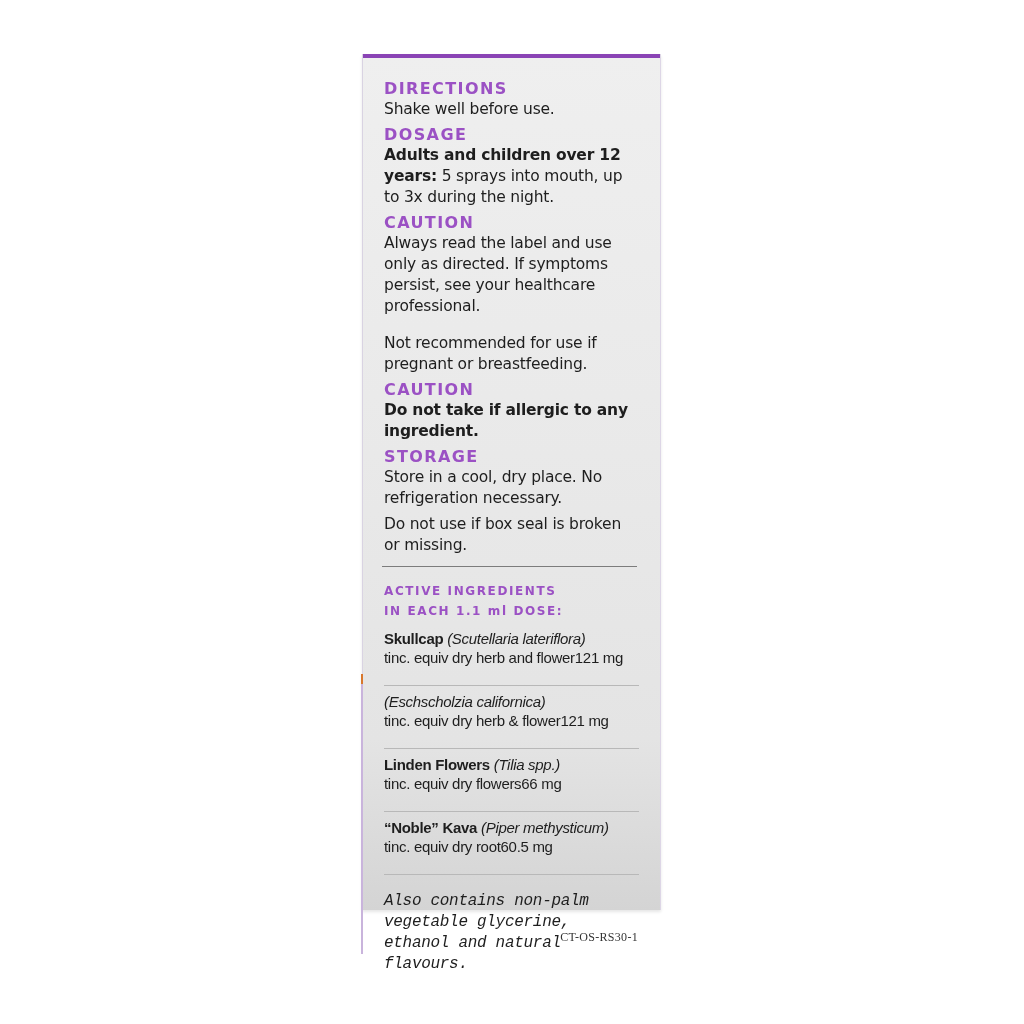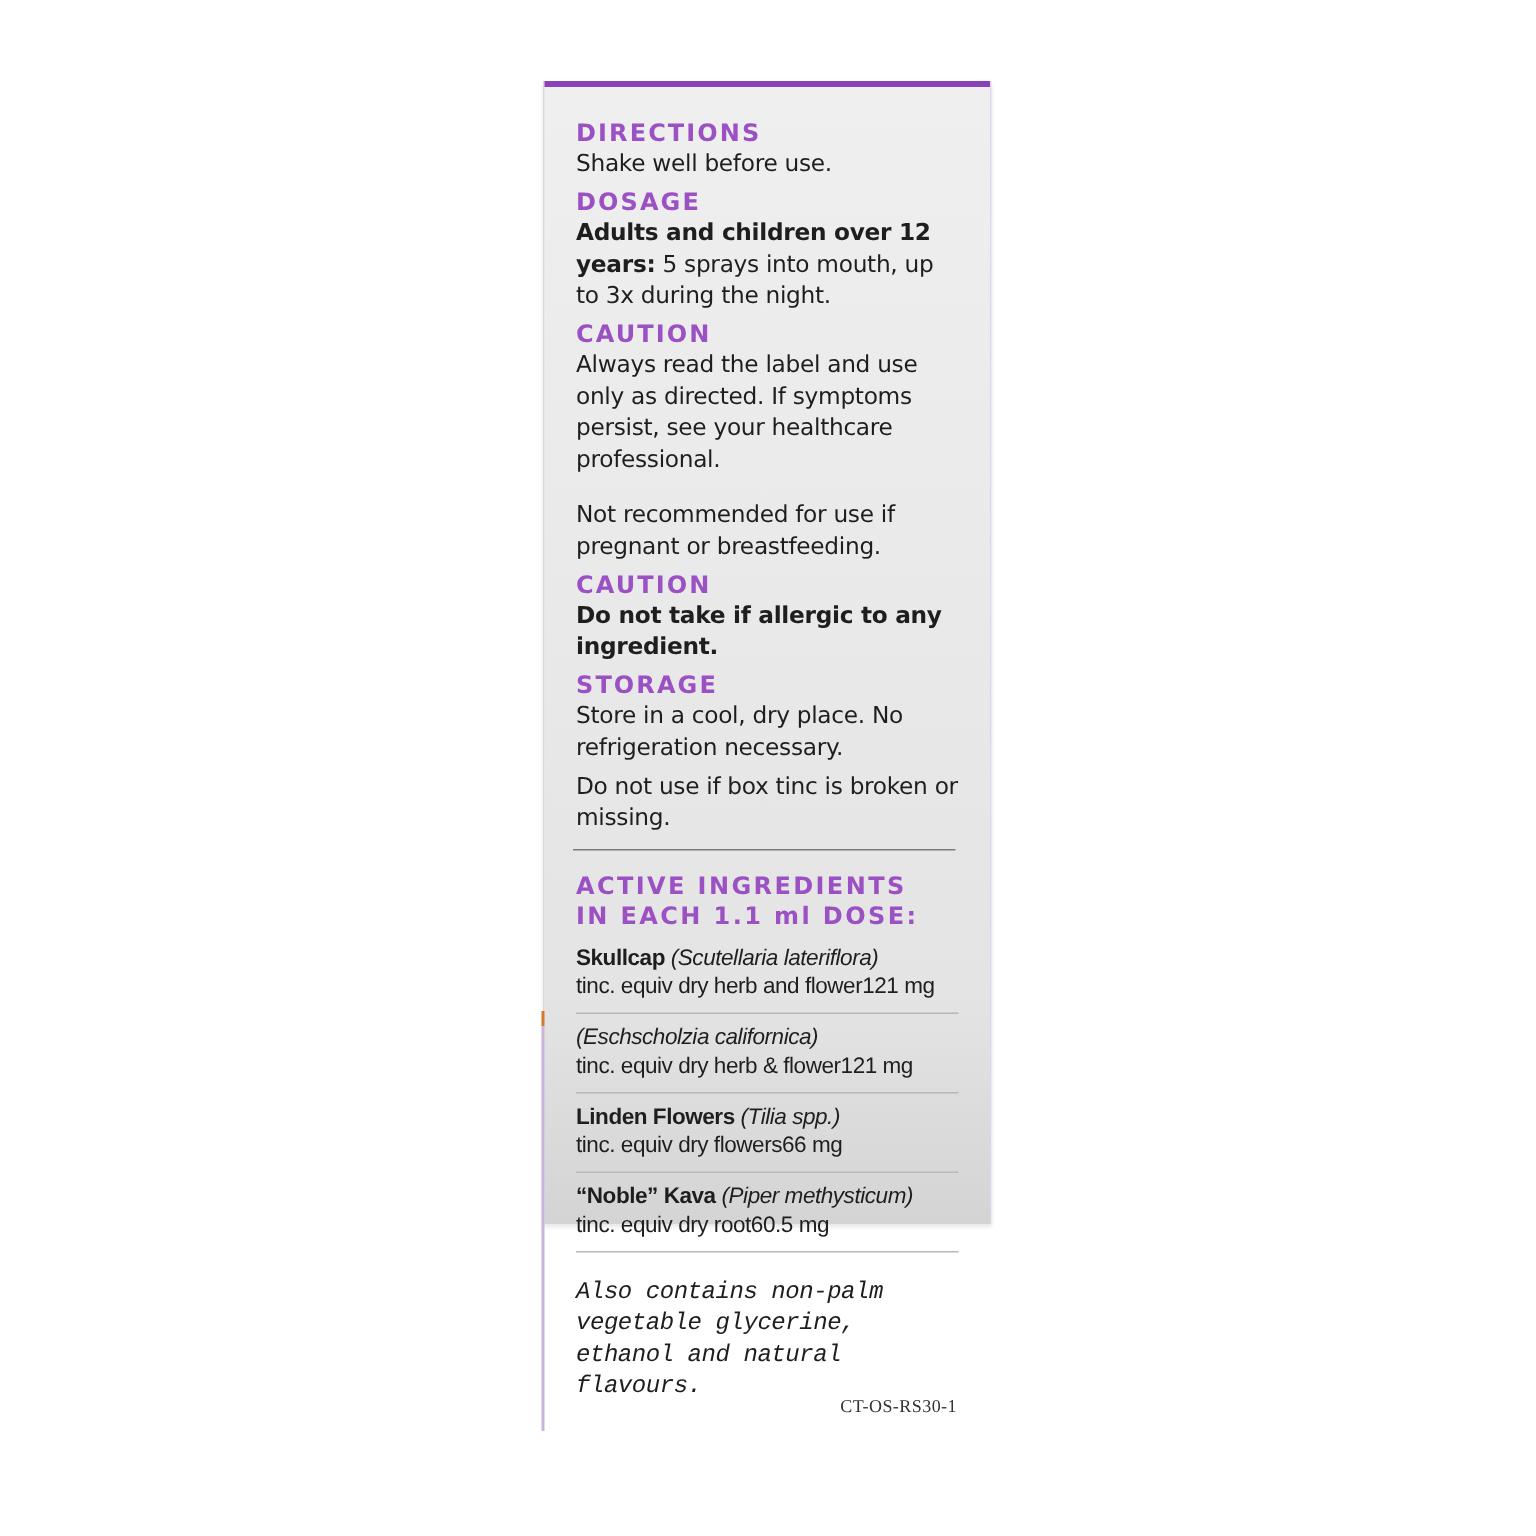--- a/index.html
+++ b/index.html
@@ -8,21 +8,21 @@
       width: 1024px;
       height: 1024px;
       background: #ffffff;
       overflow: hidden;
     }
     .box {
       position: absolute;
       left: 362px;
       top: 54px;
       width: 299px;
-      height: 762px;
+      height: 856px;
       background: linear-gradient(180deg, #efefef 0%, #eaeaea 40%, #e4e4e4 80%, #d4d4d4 100%);
       box-sizing: border-box;
       border-left: 1px solid #d9d3e2;
       border-right: 1px solid #ddd6e6;
       box-shadow: 0 2px 3px rgba(0,0,0,0.10);
     }
     .top-strip {
       position: absolute;
       left: 0; top: 0; right: 0;
       height: 4px;
@@ -67,31 +67,31 @@
     }
     .para b { font-weight: bold; }
     .para.tight { margin-bottom: 16px; }
     .sep {
       height: 1px;
       background: #7c7c7c;
       margin: 10px -2px 14px -2px;
       width: 255px;
     }
     .heading.big {
-      font-size: 16px;
+      font-size: 12px;
       letter-spacing: 1.6px;
       line-height: 20px;
       margin-bottom: 8px;
     }
     .ing {
       font-family: "Liberation Sans", sans-serif;
       font-size: 15px;
       line-height: 19px;
       color: #1e1e1e;
-      padding-bottom: 8px;
+      padding-bottom: 18px;
       border-bottom: 1px solid #b8b8b8;
       margin-bottom: 6px;
       letter-spacing: -0.3px;
     }
     .ing .name { font-weight: bold; }
     .ing .latin { font-style: italic; }
     .ing .row {
       display: flex;
       justify-content: flex-start;
     }
@@ -130,21 +130,21 @@
 
     <h3 class="heading">CAUTION</h3>
     <p class="para tight">Always read the label and use only as directed. If symptoms persist, see your healthcare professional.</p>
     <p class="para">Not recommended for use if pregnant or breastfeeding.</p>
 
     <h3 class="heading">CAUTION</h3>
     <p class="para" style="font-weight:bold">Do not take if allergic to any ingredient.</p>
 
     <h3 class="heading">STORAGE</h3>
     <p class="para">Store in a cool, dry place. No refrigeration necessary.</p>
-    <p class="para">Do not use if box tinc is broken or missing.</p>
+    <p class="para">Do not use if box seal is broken or missing.</p>
 
     <div class="sep"></div>
 
     <h3 class="heading big">
       <span>ACTIVE INGREDIENTS</span><br>
       <span>IN EACH 1.1 ml DOSE:</span>
     </h3>
 
     <div class="ing">
       <div>

